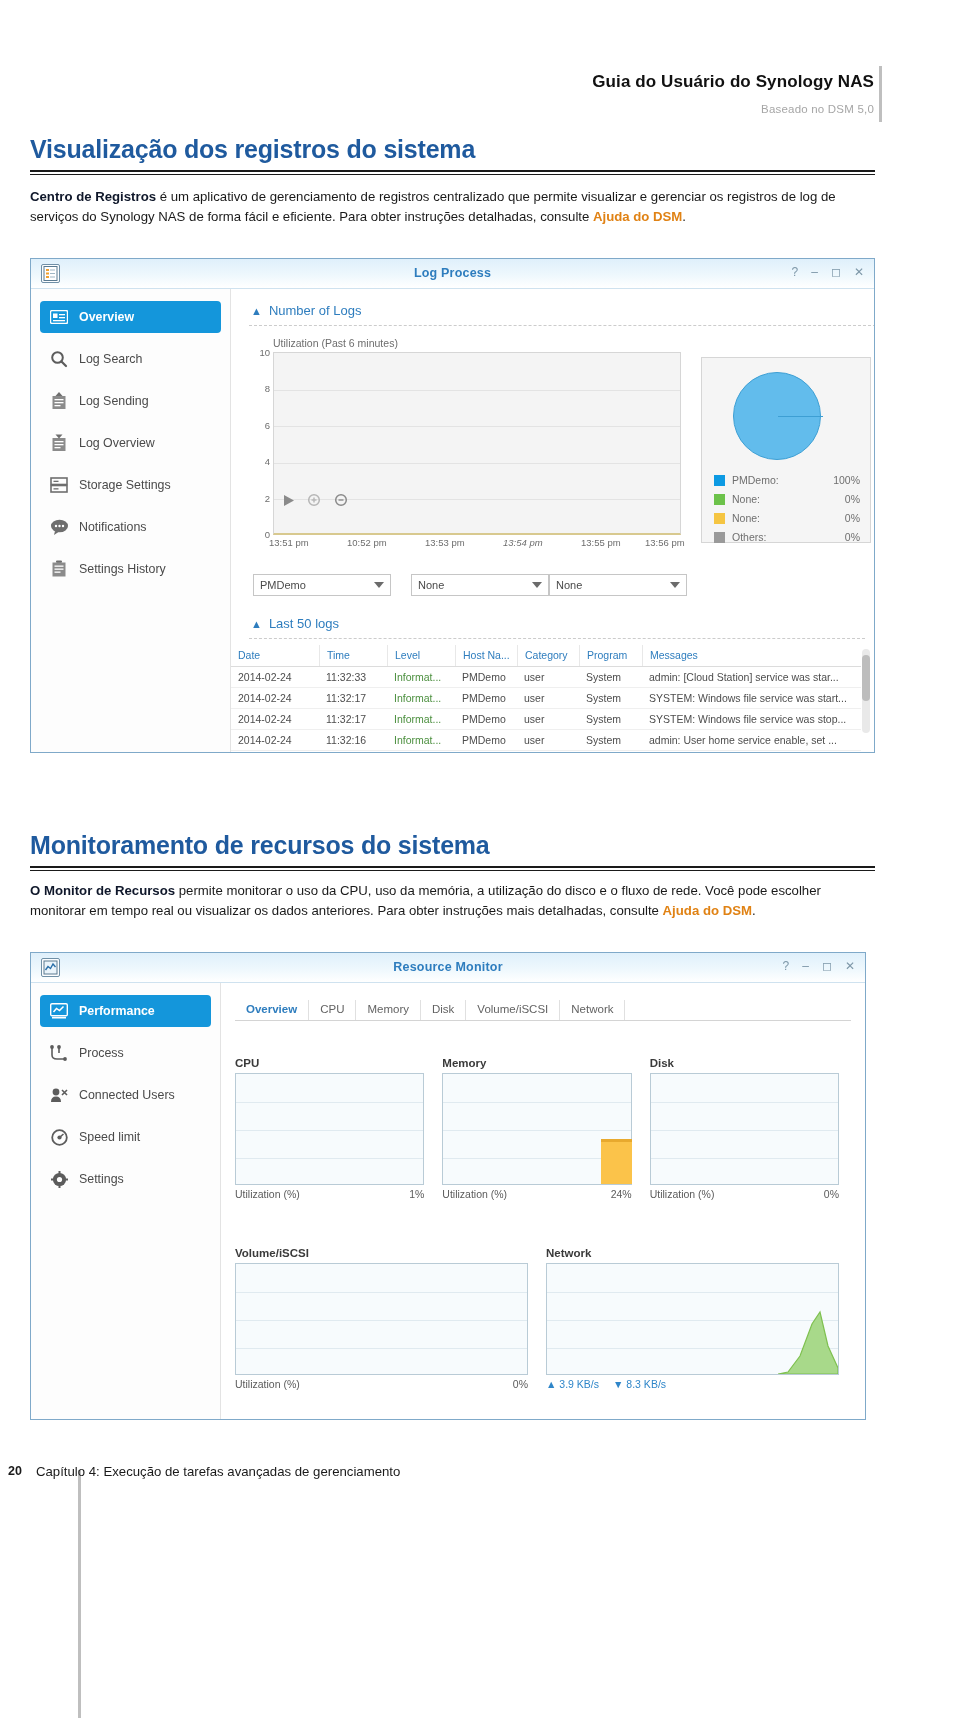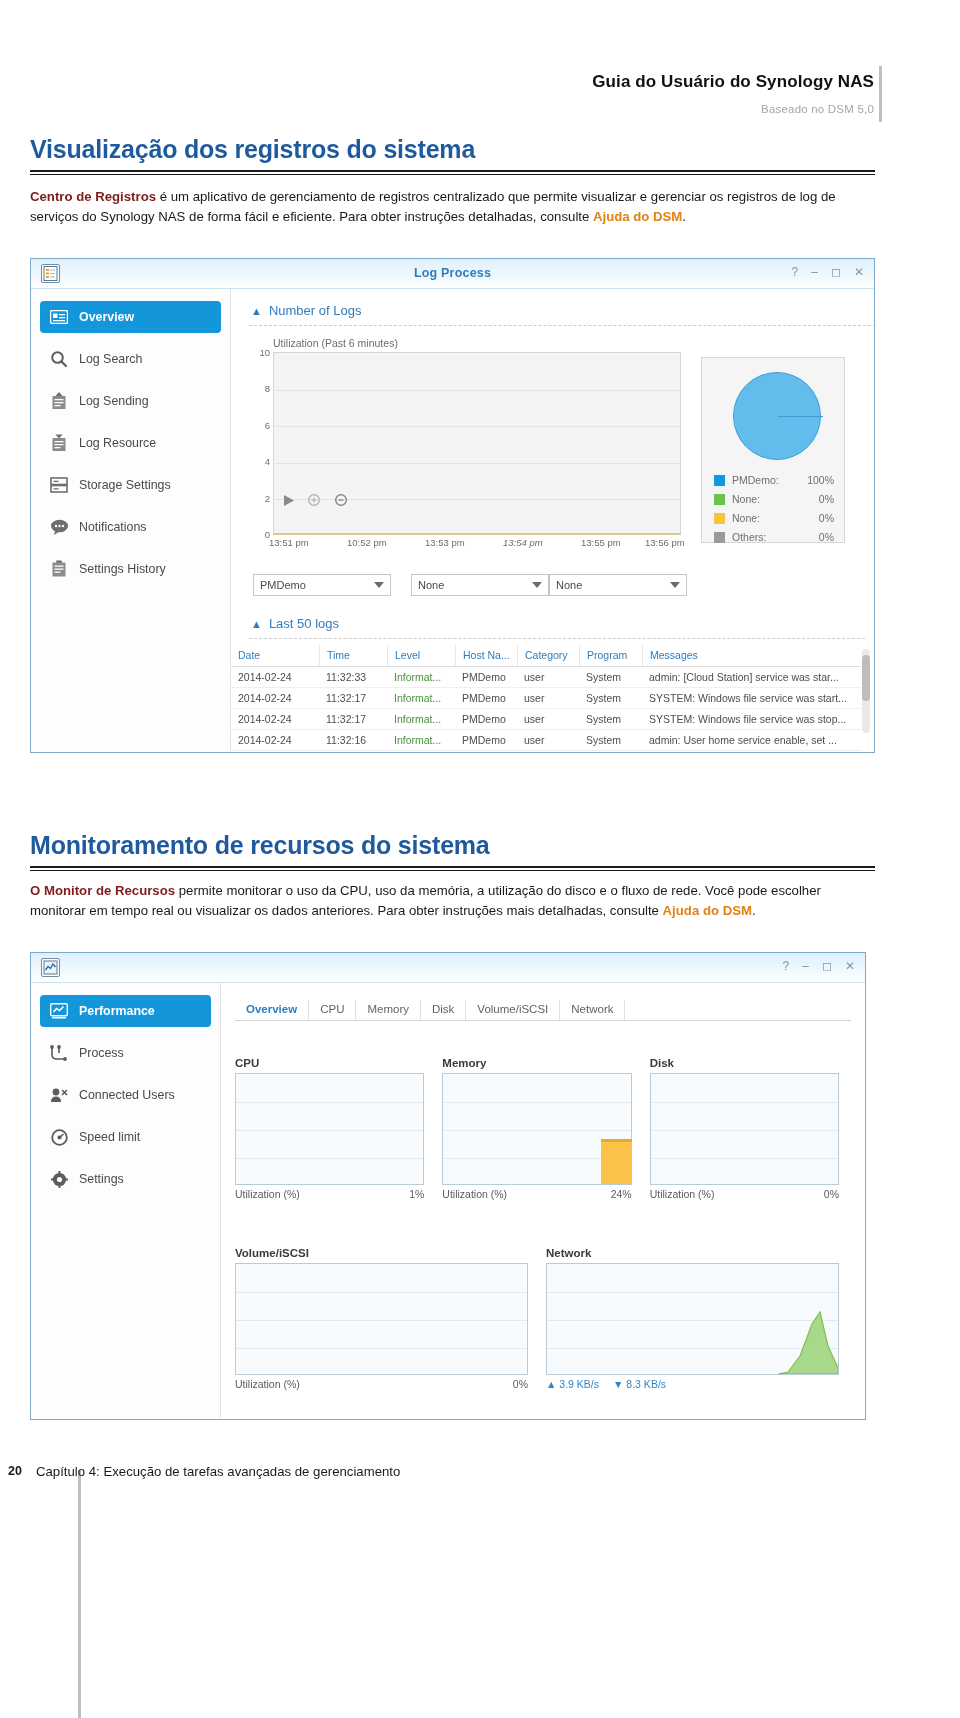--- a/index.html
+++ b/index.html
@@ -41,21 +41,21 @@
   .section-head .dbl-rule {
     margin-top: 6px; border-top: 2px solid #1a1a1a; height: 5px;
     border-bottom: 1px solid #1a1a1a;
   }
 
   
   .body-par {
     position: absolute; left: 30px; width: 845px;
     font-size: 13.2px; line-height: 19.5px; color: #1a1a1a; text-align: left;
   }
-  .body-par b.orange { color: #7f1d1d; font-weight: bold; }
+  .body-par b.orange { color: #0f172a; font-weight: bold; }
   .body-par .lnk { color: #E08214; font-weight: bold; }
 
   
   .dsm-win {
     position: absolute;
     background: #ffffff;
     border: 1px solid #7fa9c9;
     box-shadow: 0 0 0 1px rgba(255,255,255,0.6);
     overflow: hidden;
   }
@@ -241,21 +241,21 @@
       <div class="side-item">
         <span class="side-ico">
           <svg width="16" height="18" viewBox="0 0 16 18">
               <rect x="1.5" y="4" width="13" height="13" fill="#8b8b8b"></rect>
               <rect x="3.5" y="7" width="9" height="1.3" fill="#fff"></rect>
               <rect x="3.5" y="10" width="9" height="1.3" fill="#fff"></rect>
               <rect x="3.5" y="13" width="6" height="1.3" fill="#fff"></rect>
               <path d="M8 4.5 L4.5 0.5 L11.5 0.5 Z" fill="#6e6e6e"></path>
             </svg>
         </span>
-        <span>Log Resource</span>
+        <span>Log Overview</span>
       </div>
 
       <div class="side-item">
         <span class="side-ico">
           <svg width="18" height="16" viewBox="0 0 18 16">
               <rect x="1" y="1" width="16" height="6.5" fill="none" stroke="#6e6e6e" stroke-width="1.6"></rect>
               <rect x="1" y="8.5" width="16" height="6.5" fill="none" stroke="#6e6e6e" stroke-width="1.6"></rect>
               <rect x="3.5" y="3.7" width="5" height="1.3" fill="#6e6e6e"></rect>
               <rect x="3.5" y="11.2" width="5" height="1.3" fill="#6e6e6e"></rect>
             </svg>
@@ -338,21 +338,21 @@
         <div style="position:relative;height:14px;">
           <div class="xax" style="left:-4px;top:2px;">13:51 pm</div>
           <div class="xax" style="left:74px;top:2px;">10:52 pm</div>
           <div class="xax" style="left:152px;top:2px;">13:53 pm</div>
           <div class="xax" style="left:230px;top:2px;font-style:italic;">13:54 pm</div>
           <div class="xax" style="left:308px;top:2px;">13:55 pm</div>
           <div class="xax" style="left:372px;top:2px;">13:56 pm</div>
         </div>
       </div>
 
-      <div class="pie-panel" style="left:470px; top:68px; width:144px; height:186px;">
+      <div class="pie-panel" style="left:470px; top:68px; width:170px; height:186px;">
         <div class="pie-circle" style="left:31px; top:14px; width:88px; height:88px;">
           <div class="pie-slit" style="left:44px; top:43px; width:45px;"></div>
         </div>
 
         <div style="position:absolute;left:12px;top:116px;right:10px;">
           <div class="leg-row" style="margin-bottom:7px;">
             <span class="leg-sw" style="background:#0d9ae3;"></span>
             <span class="leg-name">PMDemo:</span>
             <span class="leg-val">100%</span>
           </div>
@@ -461,20 +461,21 @@
 
   <div class="dsm-win" style="left:30px; top:952px; width:836px; height:468px;">
 
     <div class="dsm-titlebar">
       <div class="win-appicon">
         <svg width="17" height="17" viewBox="0 0 17 17">
           <rect x="2" y="2" width="13" height="13" fill="#eaf4fb" stroke="#5a7a90"></rect>
           <polyline points="3.5,11 6,7.5 8.5,9.5 11,5 13.5,8" fill="none" stroke="#2a6fa8" stroke-width="1.4"></polyline>
         </svg>
       </div>
+      <div class="dsm-title">Resource Monitor</div>
       <div class="win-ctrls">
         <span>?</span>
         <span>–</span>
         <span>◻</span>
         <span>✕</span>
       </div>
     </div>
 
     <div class="dsm-side" style="width:190px;padding-top:12px;">
       <div class="side-item active">

